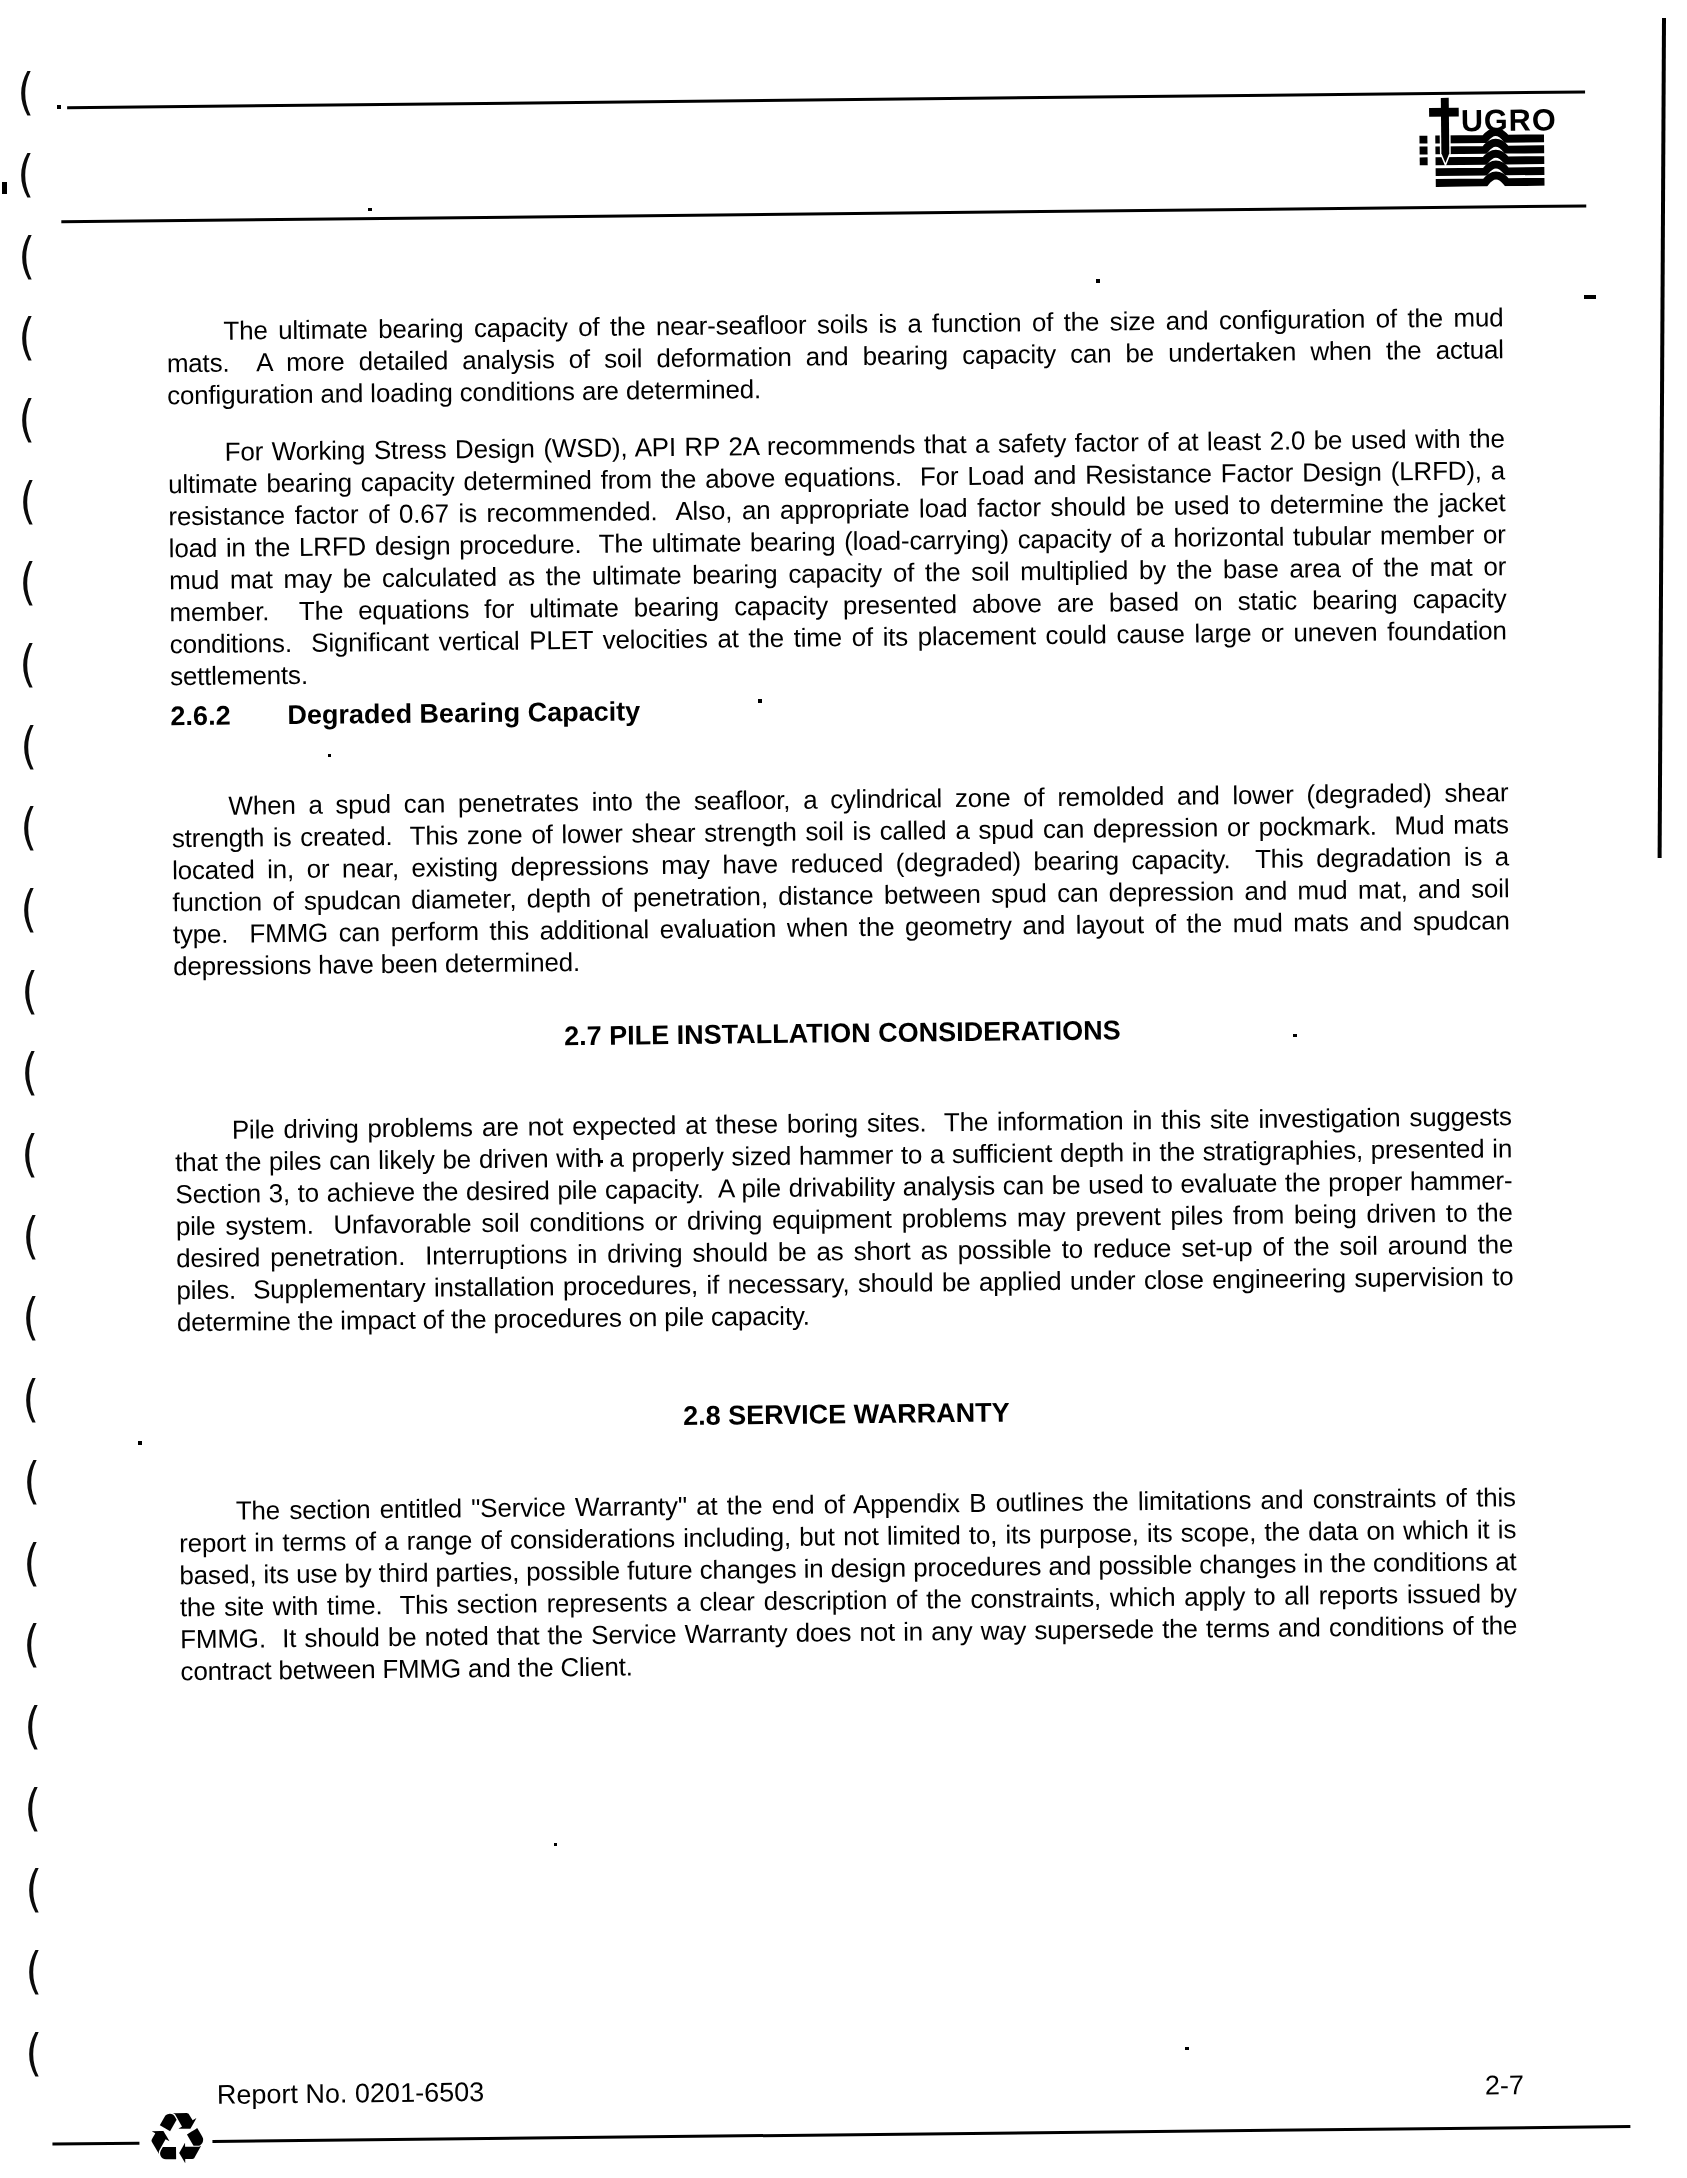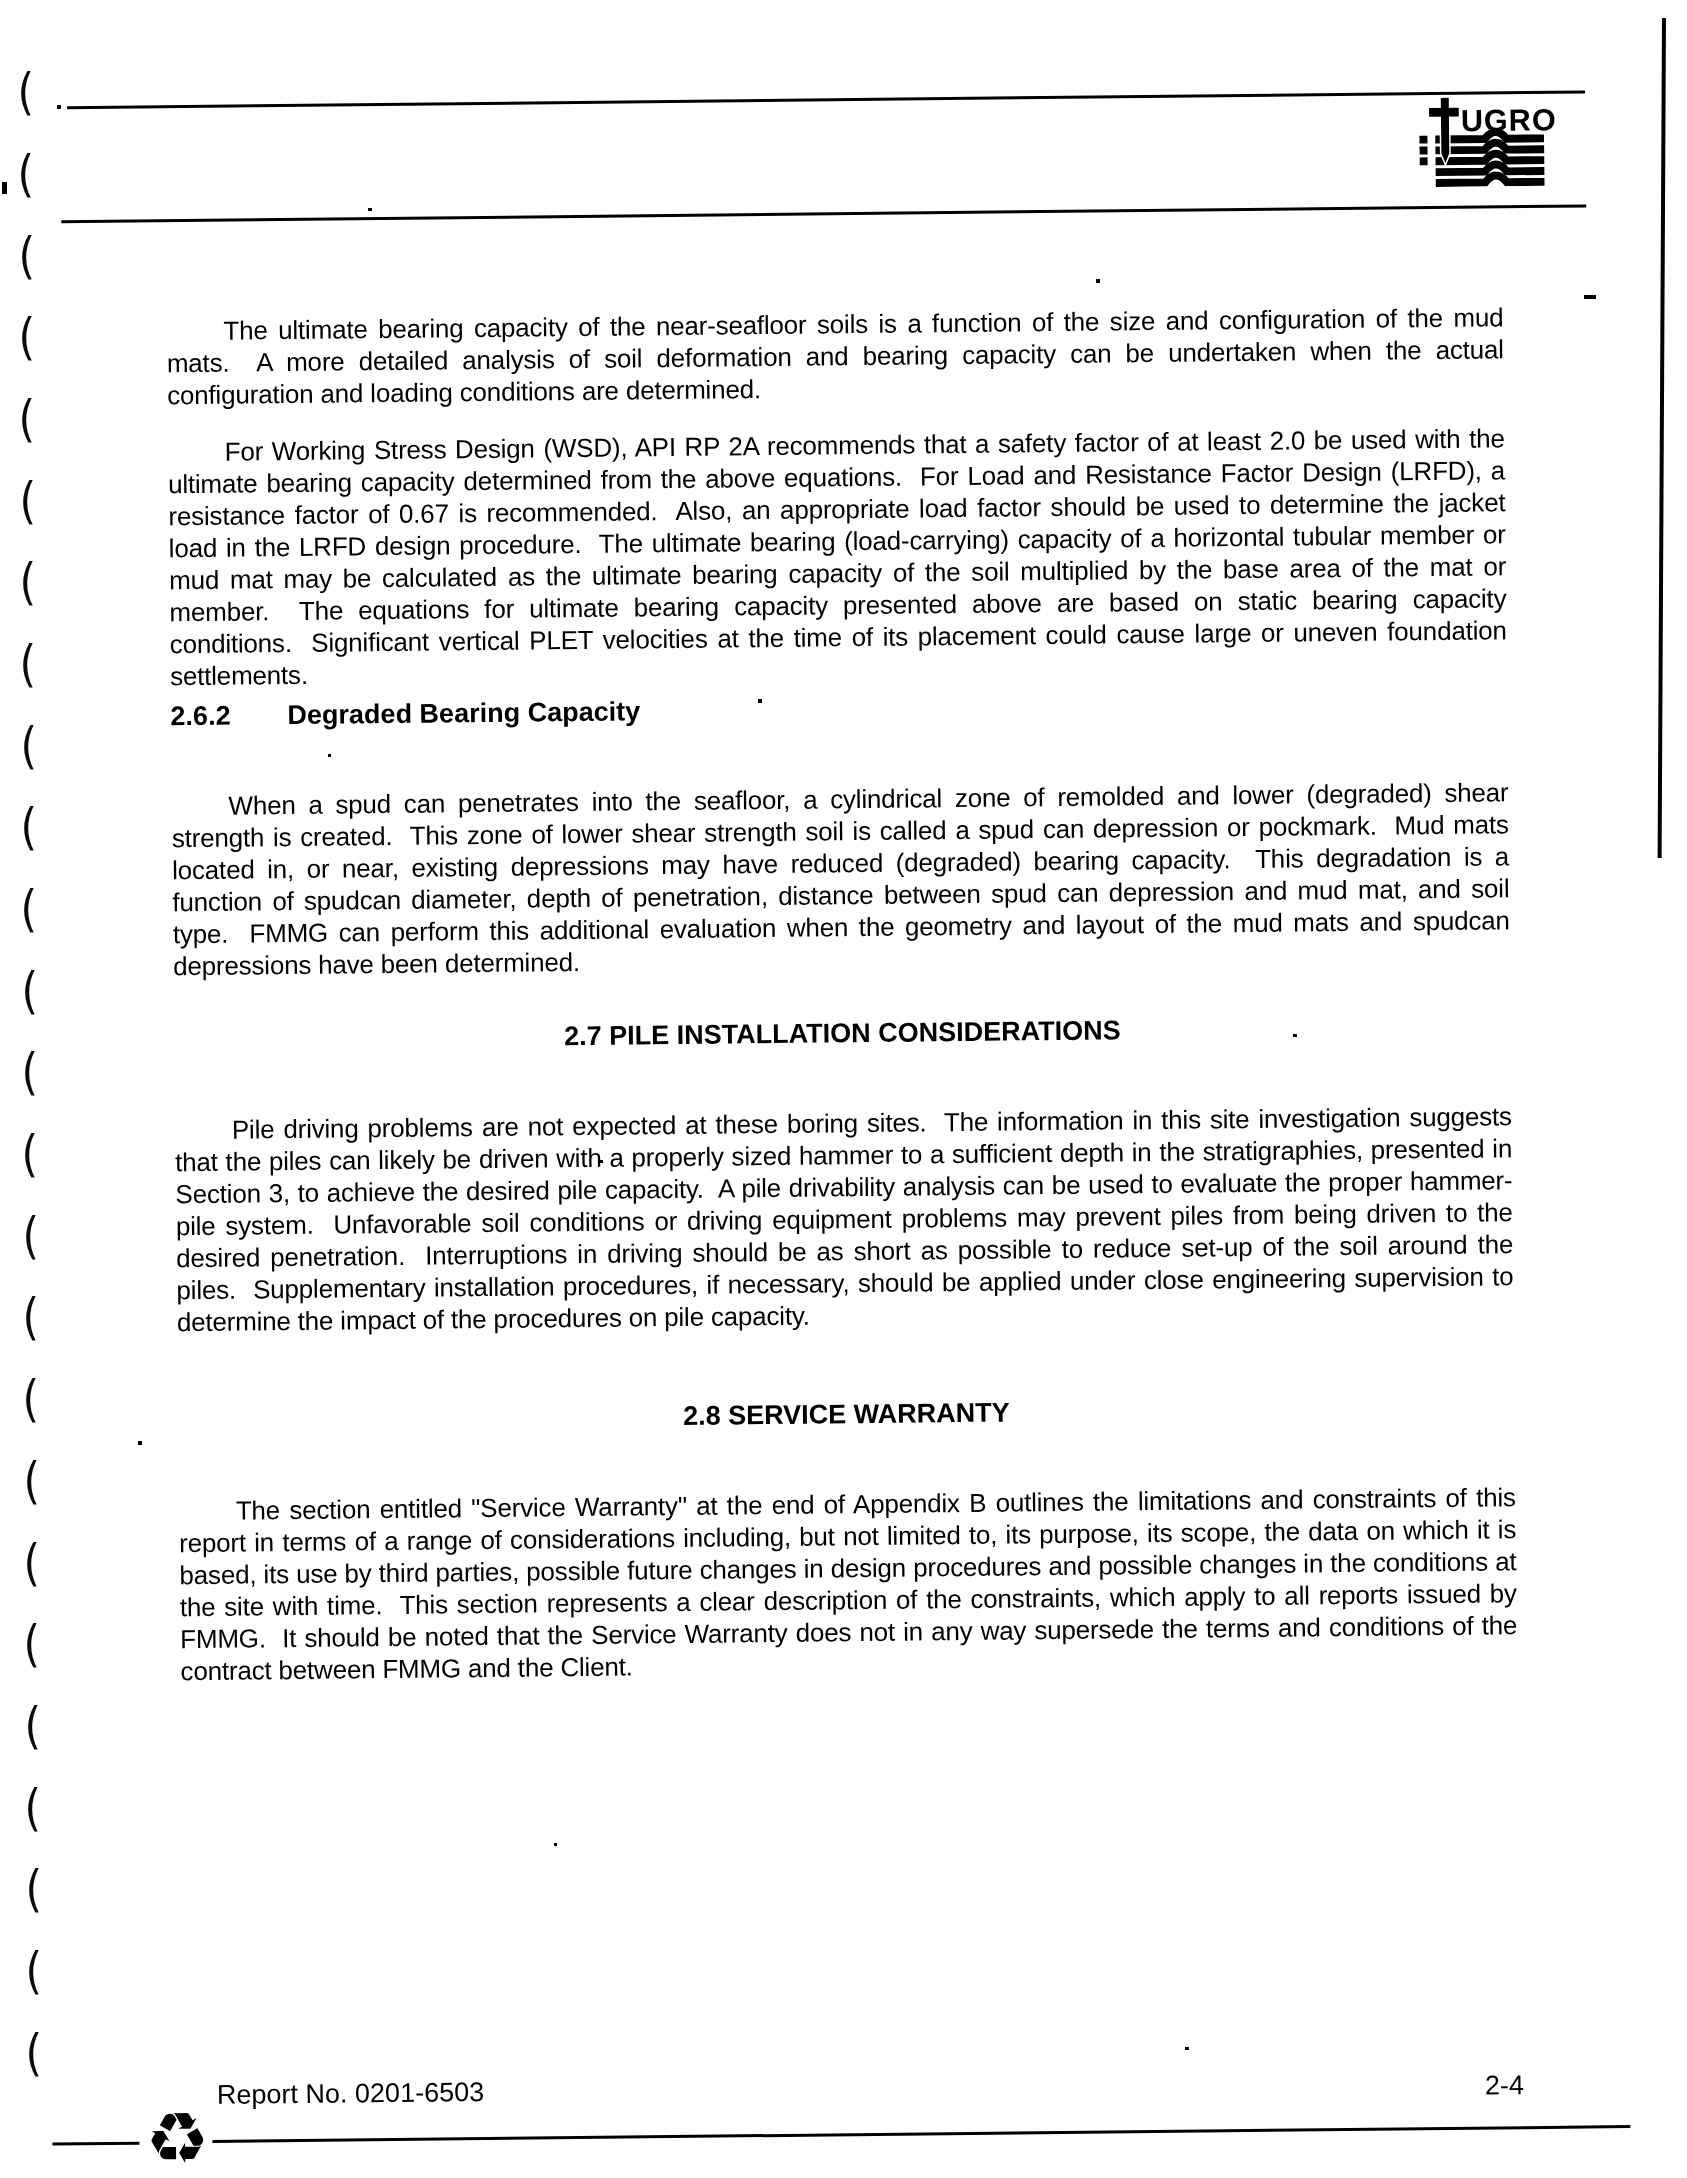--- a/index.html
+++ b/index.html
@@ -84,21 +84,21 @@
 
     <div class="h-center h27">2.7 PILE INSTALLATION CONSIDERATIONS</div>
 
     <p class="body-text indent p4">Pile driving problems are not expected at these boring sites.  The information in this site investigation suggests that the piles can likely be driven with a properly sized hammer to a sufficient depth in the stratigraphies, presented in Section 3, to achieve the desired pile capacity.  A pile drivability analysis can be used to evaluate the proper hammer-pile system.  Unfavorable soil conditions or driving equipment problems may prevent piles from being driven to the desired penetration.  Interruptions in driving should be as short as possible to reduce set-up of the soil around the piles.  Supplementary installation procedures, if necessary, should be applied under close engineering supervision to determine the impact of the procedures on pile capacity.</p>
 
     <div class="h-center h28">2.8 SERVICE WARRANTY</div>
 
     <p class="body-text indent p5">The section entitled "Service Warranty" at the end of Appendix B outlines the limitations and constraints of this report in terms of a range of considerations including, but not limited to, its purpose, its scope, the data on which it is based, its use by third parties, possible future changes in design procedures and possible changes in the conditions at the site with time.  This section represents a clear description of the constraints, which apply to all reports issued by FMMG.  It should be noted that the Service Warranty does not in any way supersede the terms and conditions of the contract between FMMG and the Client.</p>
 
     <div class="footer-report">Report No. 0201-6503</div>
-    <div class="page-num">2-4</div>
+    <div class="page-num">2-7</div>
     <div class="rule rule-foot-a"></div>
     <div class="rule rule-foot-b"></div>
     <div class="recycle">♻</div>
 
   </div>
 
   <div class="artifacts">
     <div>
         <span class="mark" style="left: 16px; top: 67px;">(</span>
         <span class="mark" style="left: 16px; top: 149px;">(</span>

